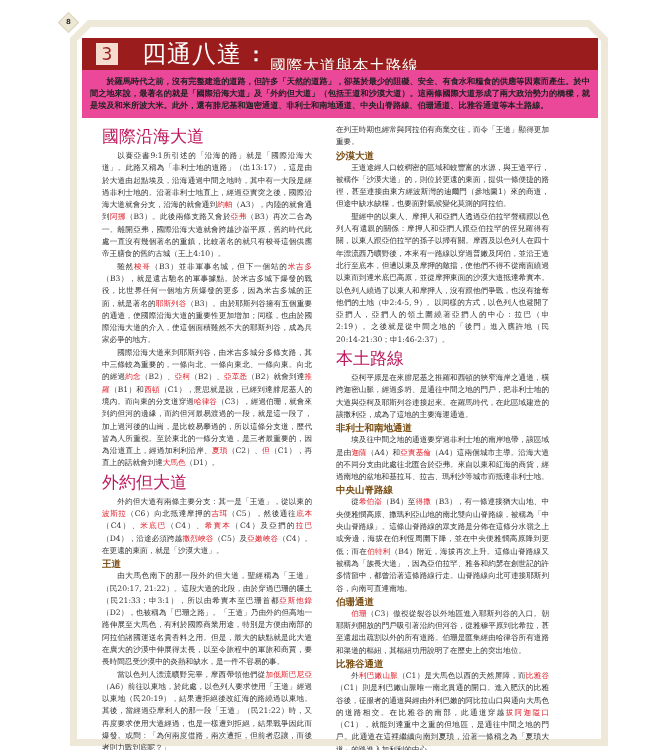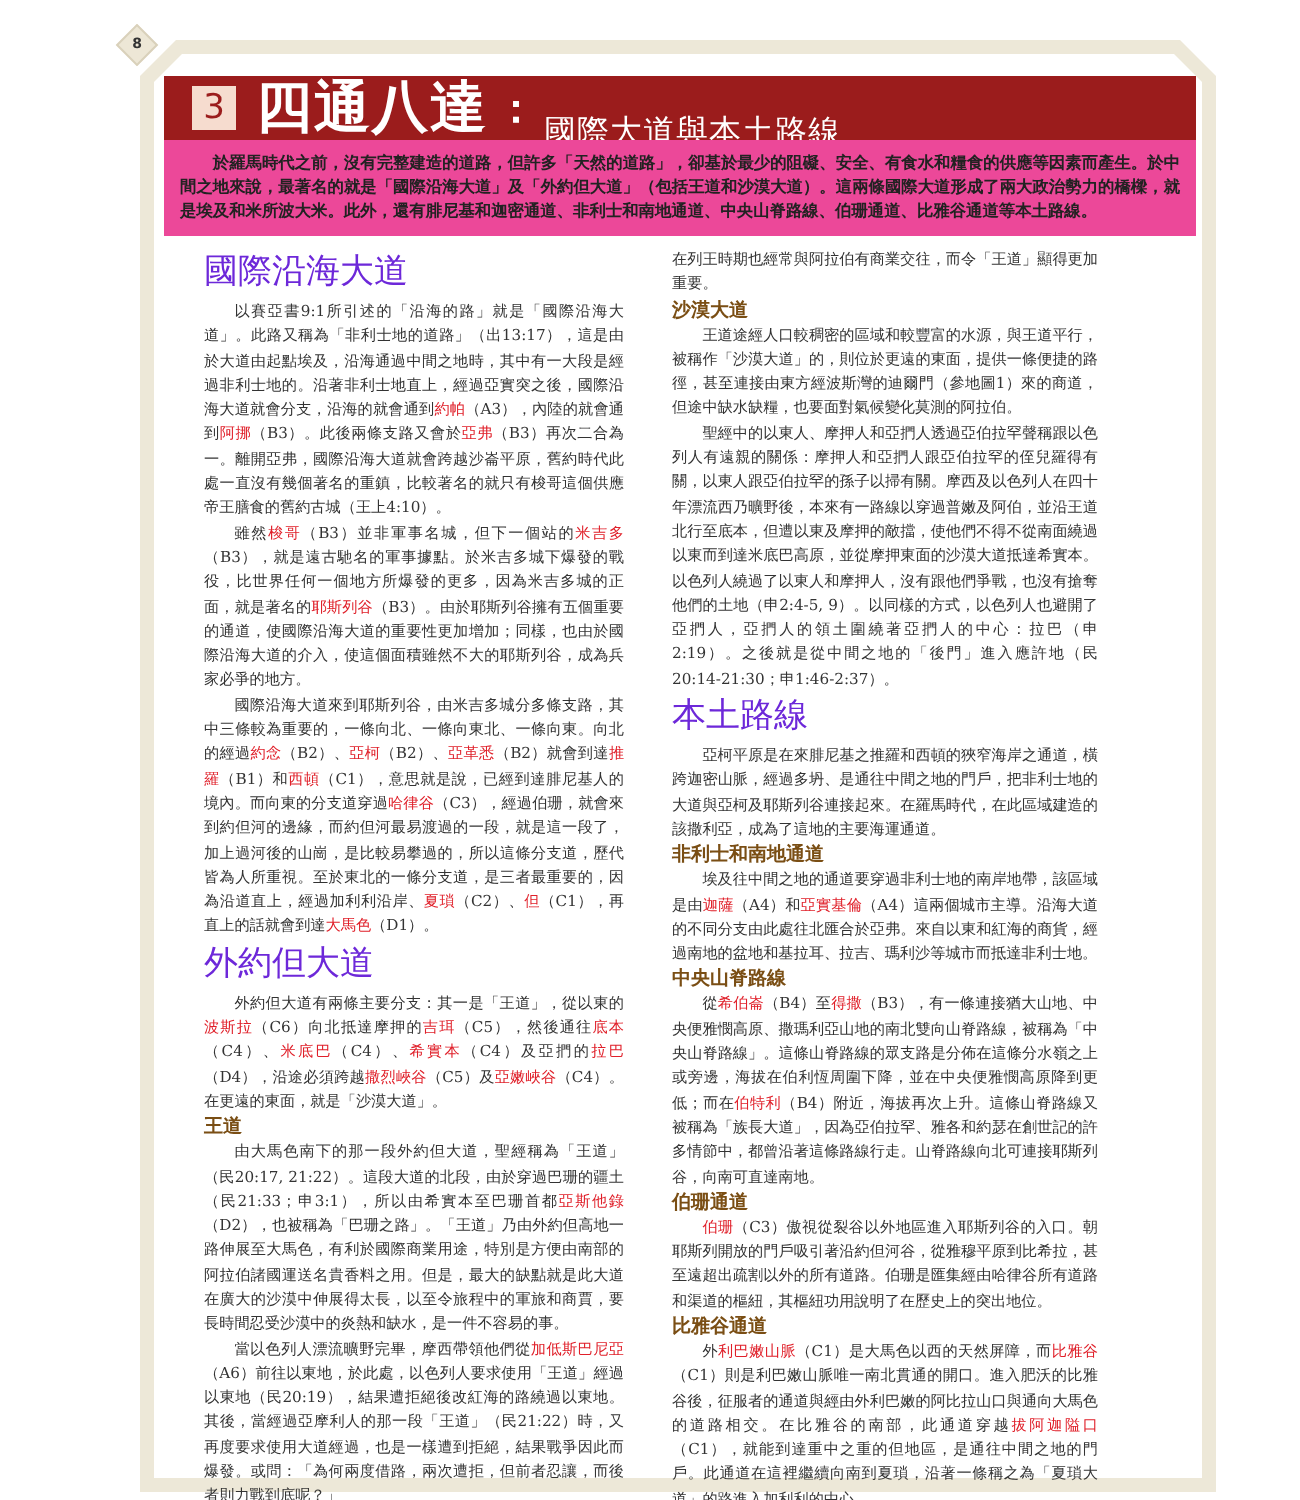--- a/index.html
+++ b/index.html
@@ -6,31 +6,31 @@
   body{width:650px;height:750px;position:relative;overflow:hidden;font-family:"DejaVu Serif","Liberation Serif",serif;color:#2a2a2a;}
   .page-num{position:absolute;left:61px;left:61px;top:15px;width:13px;height:13px;transform:rotate(45deg);background:#ede7d6;border:1px solid #d9d1bb;}
   .page-num span{display:block;transform:rotate(-45deg);font-size:7px;line-height:13px;text-align:center;font-weight:bold;color:#333;font-family:"DejaVu Sans",sans-serif;}
   .frame{position:absolute;left:70px;top:20px;width:538px;height:726px;
     background:#ede8d8;
     clip-path:polygon(18px 0,calc(100% - 18px) 0,100% 18px,100% 100%,0 100%,0 18px);}
   .frame-inner{position:absolute;left:77px;top:27px;width:524px;height:712px;background:#ffffff;
     clip-path:polygon(14px 0,calc(100% - 14px) 0,100% 14px,100% 100%,0 100%,0 14px);}
   .title-bar{position:absolute;left:82px;top:38px;width:516px;height:32px;background:#9b1c1c;display:flex;align-items:center;}
   .title-num{margin-left:14px;width:22px;height:22px;background:#f6dccf;color:#9b1c1c;font-family:"DejaVu Sans",sans-serif;font-size:17px;line-height:22px;text-align:center;}
-  .title-main{margin-left:10px;color:#fff;font-size:28px;font-weight:bold;letter-spacing:1px;}
+  .title-main{margin-left:24px;color:#fff;font-size:24px;font-weight:normal;letter-spacing:1px;}
   .title-sep{color:#fff;font-size:20px;font-weight:bold;margin:0 4px 0 4px;}
   .title-sub{color:#fff;font-size:16px;letter-spacing:0.5px;margin-top:25px;}
   .intro{position:absolute;left:82px;top:70px;width:516px;height:48px;background:#ec4899;box-sizing:border-box;padding:5px 8px 0 8px;font-size:8.2px;line-height:12px;font-weight:bold;color:#222;text-align:justify;}
   .intro p{margin:0;text-indent:2em;}
   .col{position:absolute;top:124px;font-size:7.6px;line-height:12.3px;color:#333;text-align:justify;}
   .col-left{left:102px;width:210px;}
   .col-right{left:336px;width:213px;}
   .col p{margin:0;text-indent:2em;}
   .col p.noindent{text-indent:0;}
-  .h-major{color:#6d28d9;font-size:17px;line-height:24px;margin:0 0 2px 0;font-family:"DejaVu Sans",sans-serif;font-weight:normal;}
+  .h-major{color:#be185d;font-size:17px;line-height:24px;margin:0 0 2px 0;font-family:"DejaVu Sans",sans-serif;font-weight:normal;}
   .h-minor{color:#7a4e14;font-size:9.5px;line-height:13px;font-weight:bold;margin:0;}
   .red{color:#e0202a;}
 </style>
 </head>
 <body>
 
 <div class="page-num">
     <span>8</span>
   </div>
 

